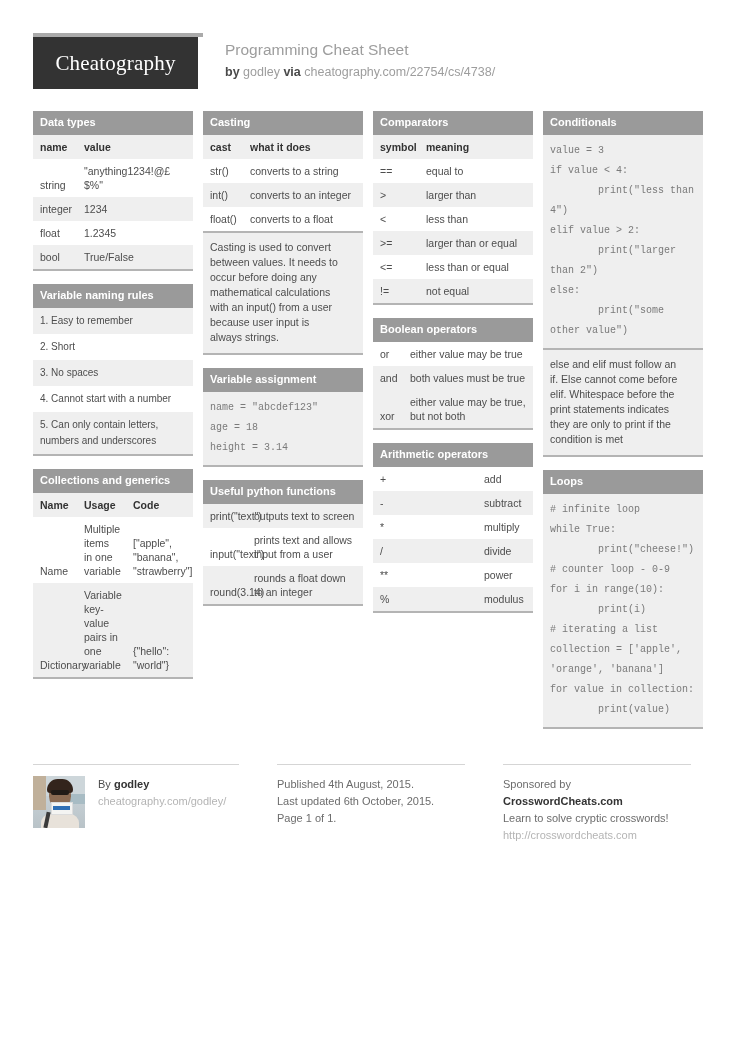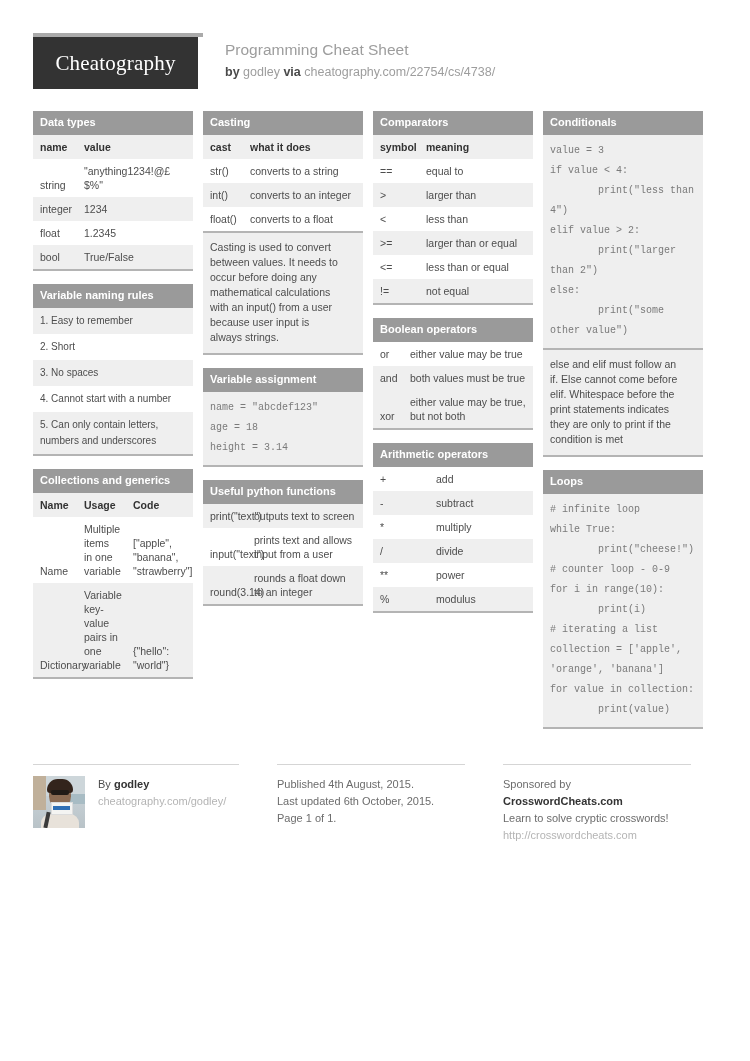--- a/index.html
+++ b/index.html
@@ -57,21 +57,21 @@
   .cg-b { width: 49px; flex: none; }
   .cg-c { flex: 1 1 auto; }
 
   .cmp-a { width: 46px; flex: none; }
   .cmp-b { flex: 1 1 auto; }
 
   .bool-a { width: 30px; flex: none; }
   .bool-b { flex: 1 1 auto; }
 
   .ar-a { width: 56px; flex: none; }
-  .ar-b { flex: 1 1 auto; }
+  .ar-b { flex: 1 1 auto; margin-left: 48px; }
 
   .fn-a { width: 44px; flex: none; }
   .fn-b { flex: 1 1 auto; }
 
   .cast-a { width: 40px; flex: none; }
   .cast-b { flex: 1 1 auto; }
 
   .list-row {
     font-size: 10px; line-height: 16px; color: #4d4d4d;
     padding: 5px 7px 5px 7px;

